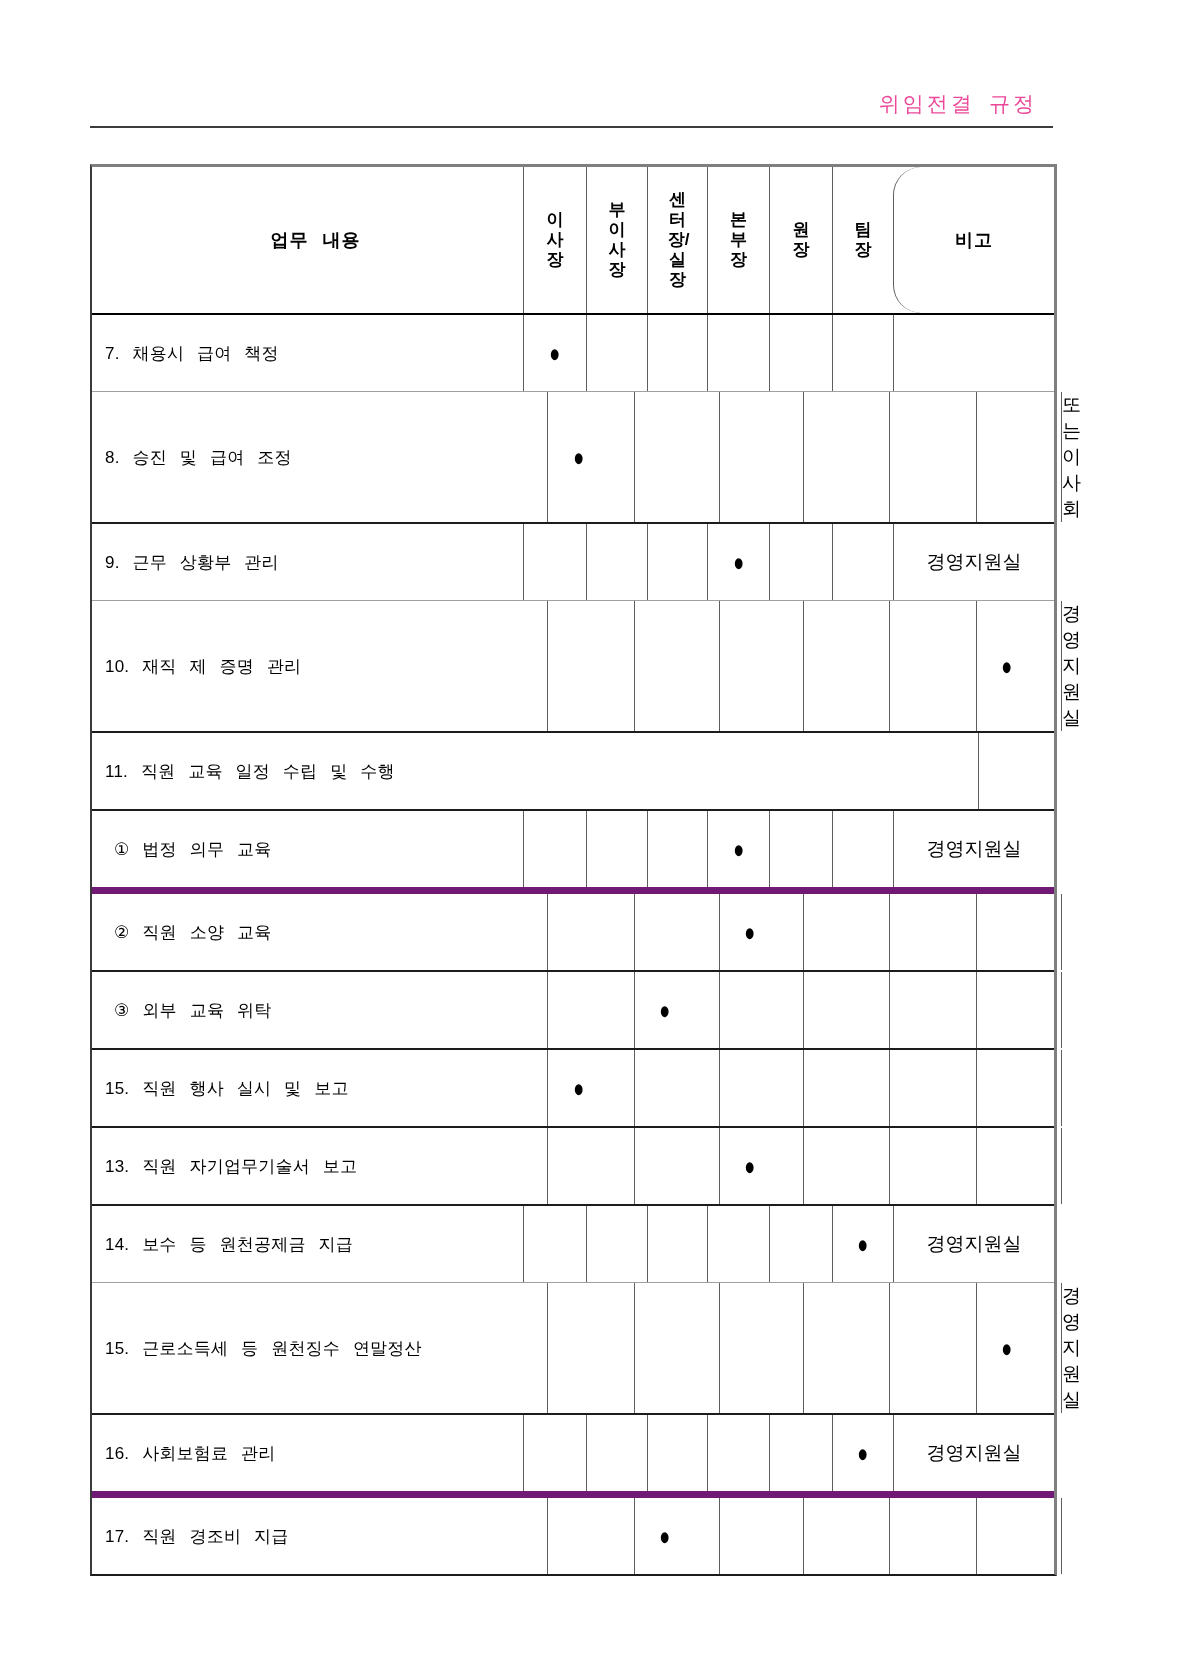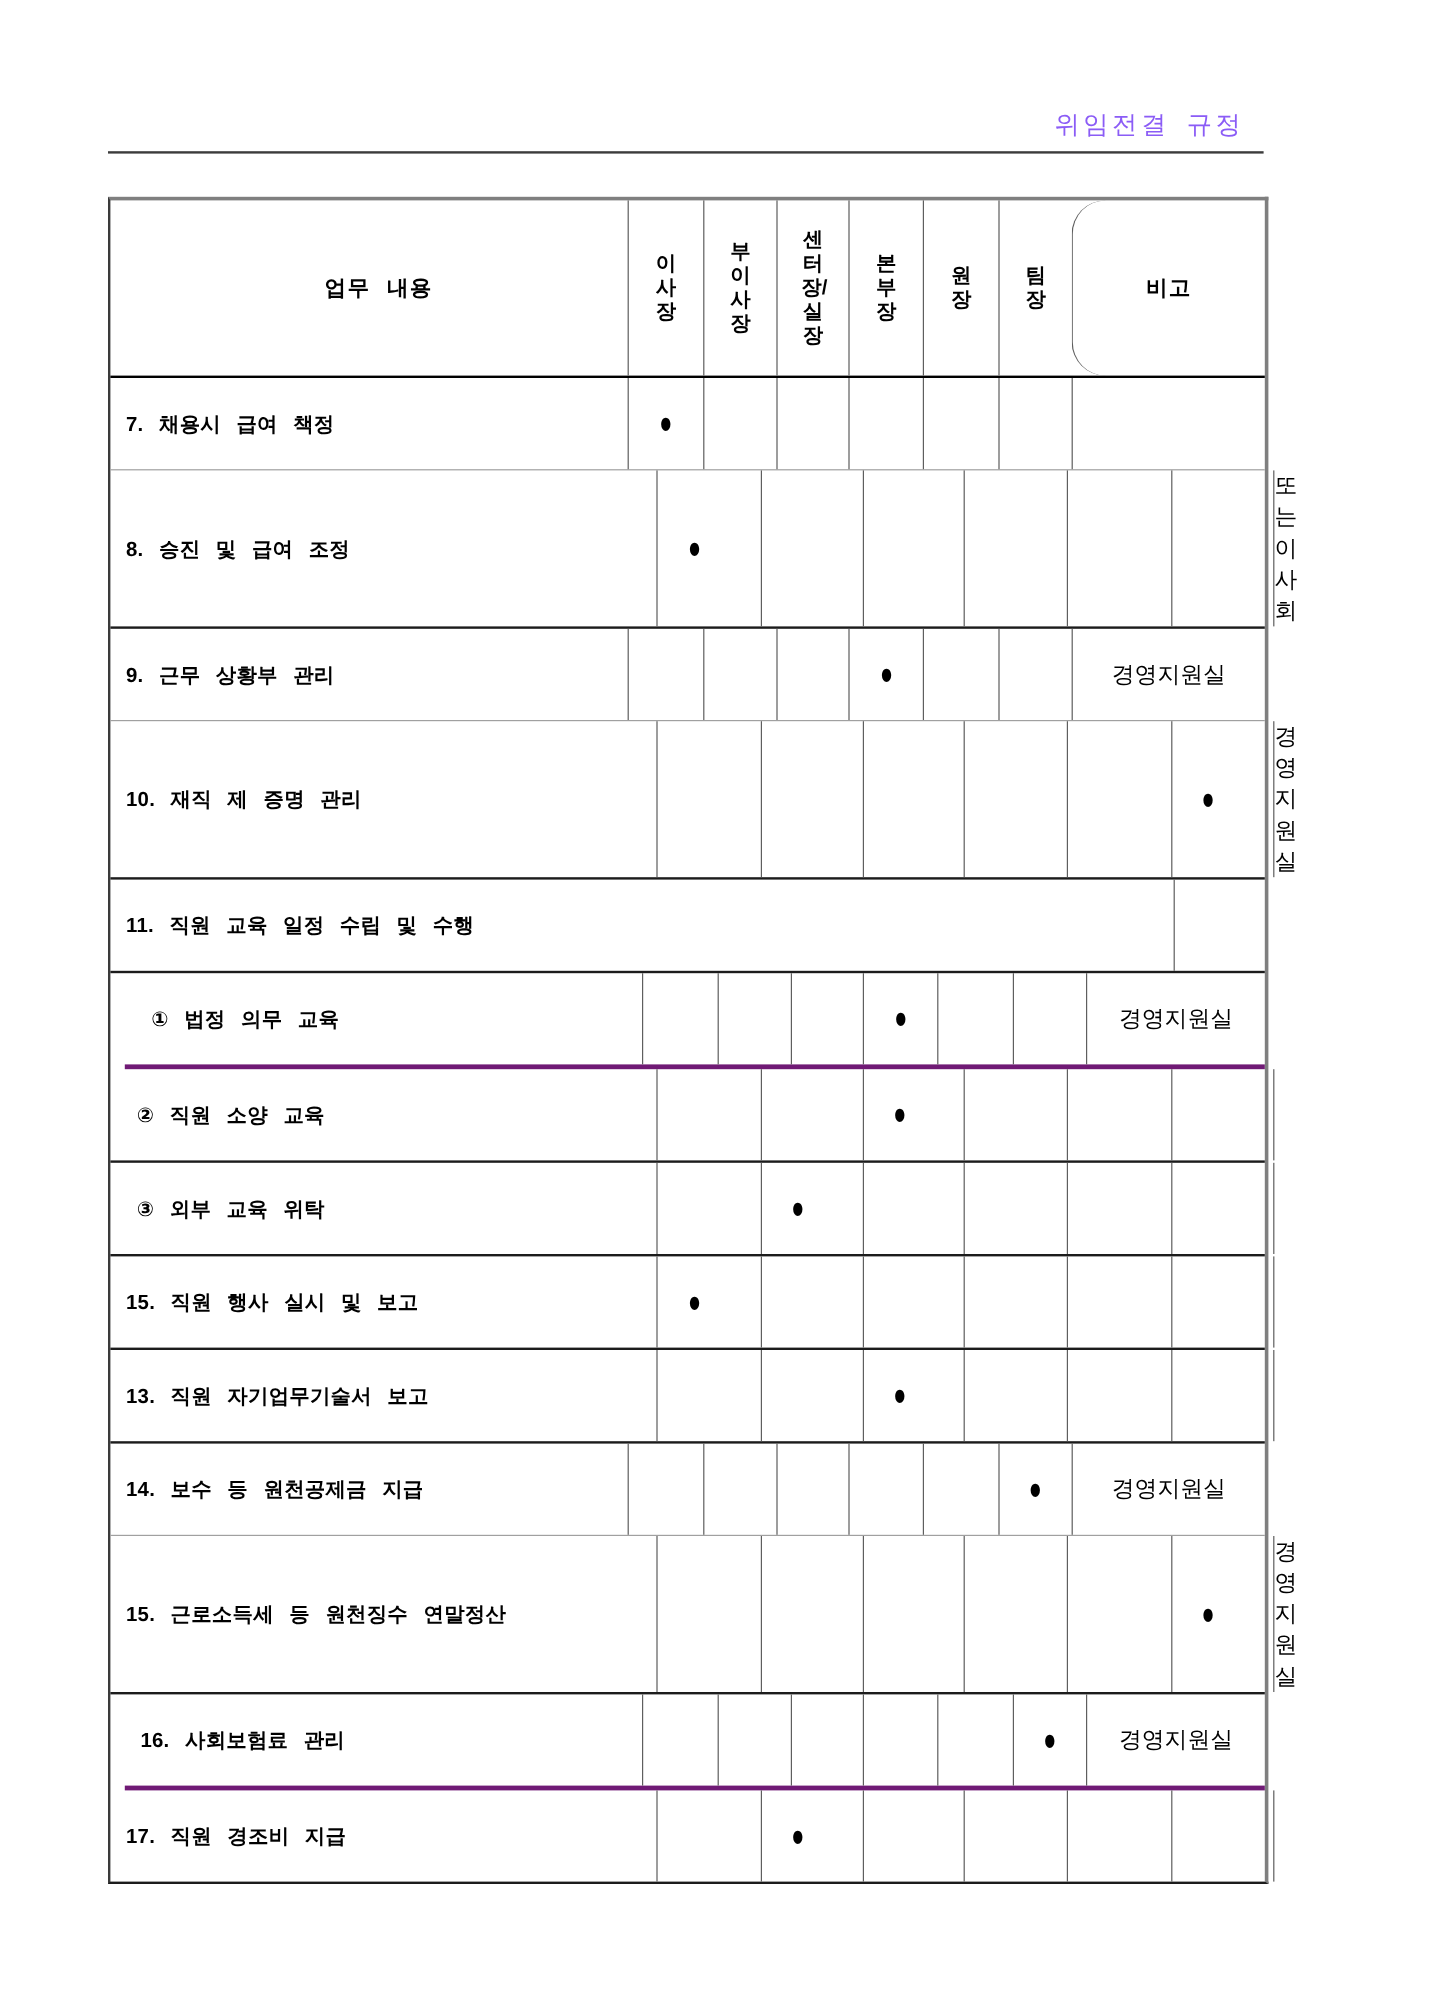--- a/index.html
+++ b/index.html
@@ -18,21 +18,21 @@
     padding-top: 90px;
   }
   .page-head .title {
     display: block;
     text-align: right;
     padding-right: 16px;
     font-family: "Liberation Serif", "DejaVu Serif", serif;
     font-size: 21px;
     letter-spacing: 3px;
     word-spacing: 6px;
-    color: #8b5cf6;
+    color: #ec4899;
   }
   .head-rule {
     margin-top: 8px;
     height: 0;
     border-bottom: 2px solid #3c3c3c;
   }
   .atable {
     position: absolute;
     left: 90px; top: 164px;
     width: 967px;
@@ -41,32 +41,32 @@
     border-left: 2px solid #3a3a3a;
     border-bottom: 2px solid #1c1c1c;
     background: #fff;
   }
   .tr {
     display: grid;
     grid-template-columns: 431px 63px 61px 60px 62px 63px 61px 1fr;
     border-bottom: 1px solid #a0a0a0;
   }
   .tr.bb-dark  { border-bottom: 2px solid #1c1c1c; gap: 24px; }
-  .tr.bb-gray2 { border-bottom: 4px solid #701a75; margin-left: 12px; }
+  .tr.bb-gray2 { border-bottom: 7px solid #701a75; }
   .tr.bb-none, .tr:last-child { border-bottom: none; gap: 24px; }
   .tr.merged { grid-template-columns: 862px 1fr; }
   .thead { height: 148px; border-bottom: 2px solid #000; }
   .td {
     display: flex;
     align-items: center;
     justify-content: center;
     border-left: 1px solid #5e5e5e;
     min-height: 76px;
   }
-  .td:first-child { border-left: none; font-weight: bold; }
+  .td:first-child { border-left: none; }
   .task {
     justify-content: flex-start;
     padding-left: 13px;
     font-size: 17px;
     word-spacing: 8px;
     letter-spacing: 0.2px;
   }
   .tr.indent .task { padding-left: 22px; }
   .thead .td { font-weight: bold; }
   .thead .task { justify-content: center; padding-left: 16px; font-size: 18px; letter-spacing: 1px; }

